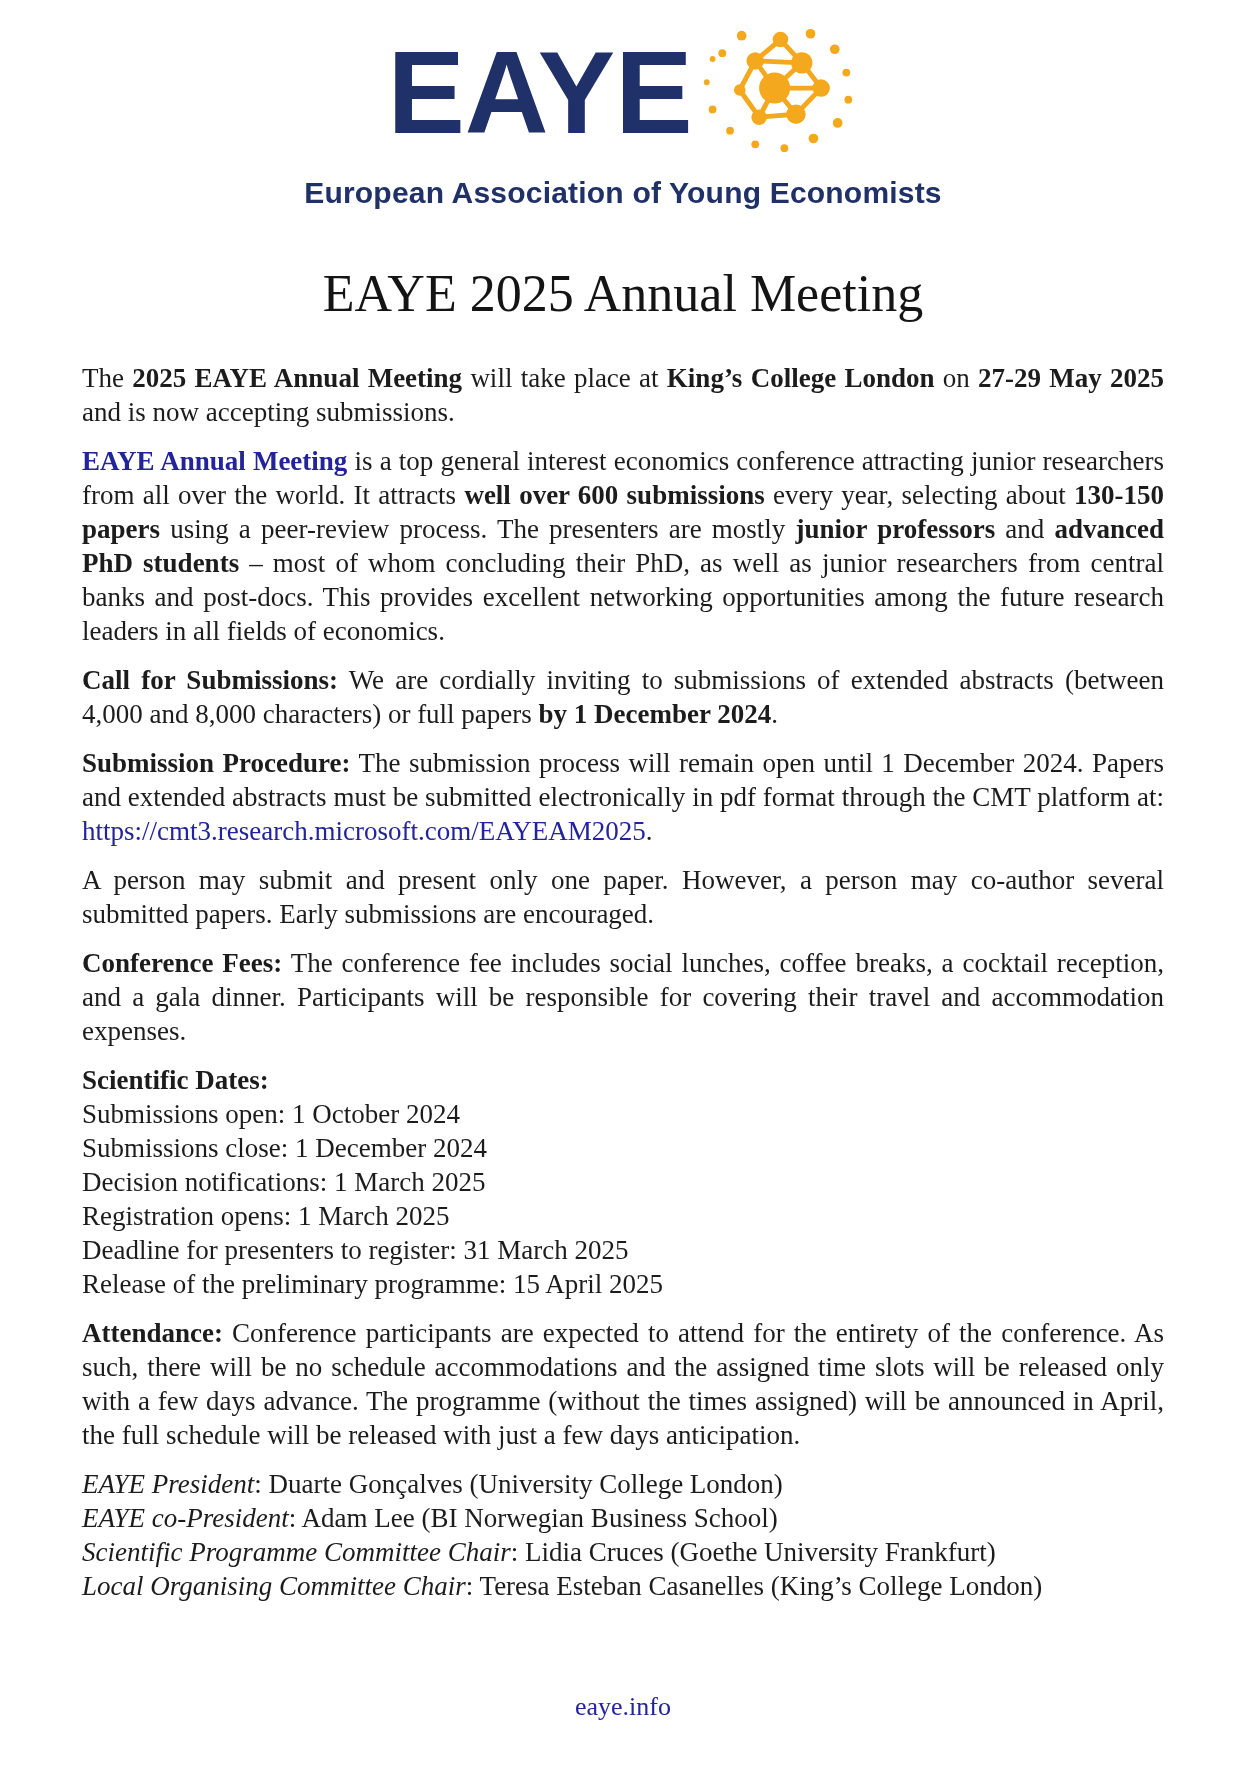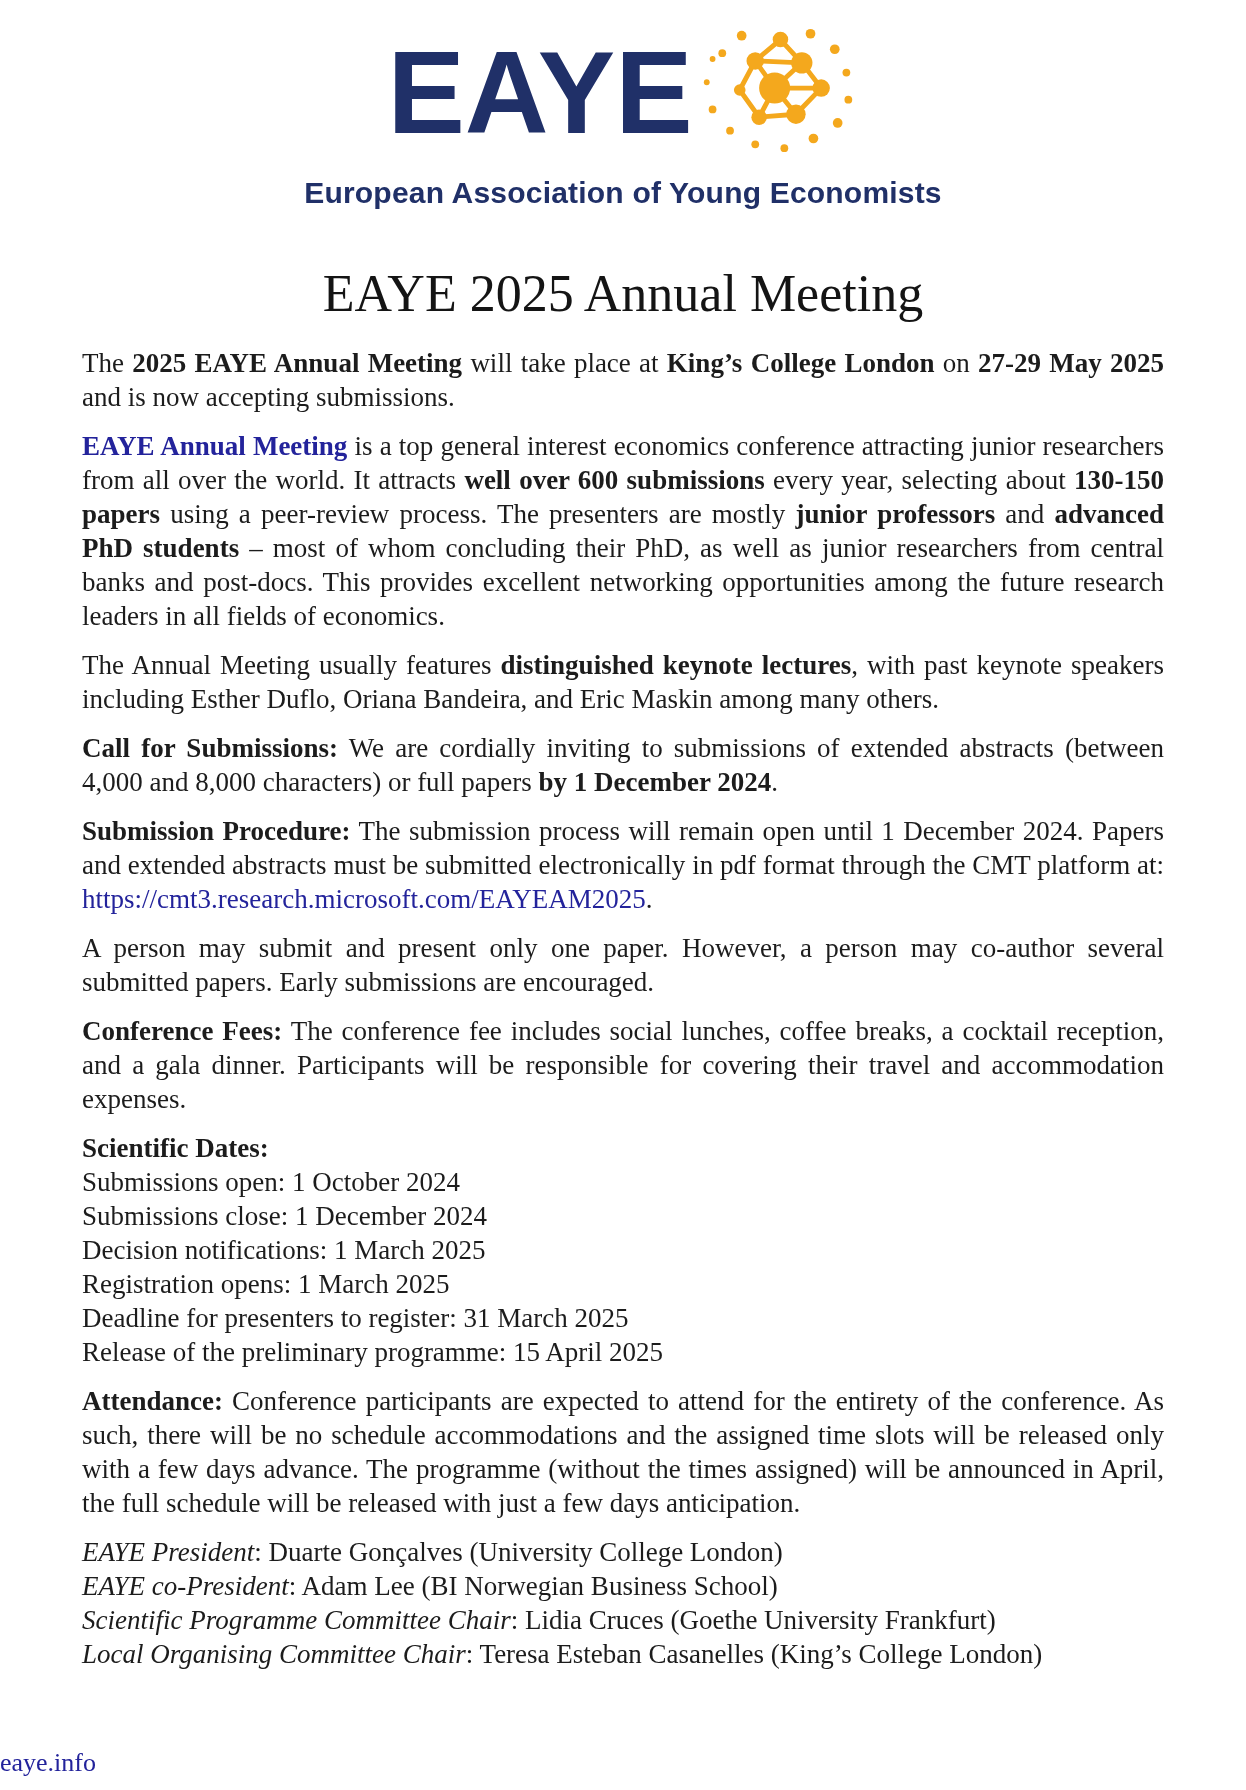--- a/index.html
+++ b/index.html
@@ -28,32 +28,32 @@
   .globe line{stroke:var(--gold);stroke-width:5;stroke-linecap:round;}
   .tagline{
     font-family:"Liberation Sans", sans-serif;font-weight:bold;
     font-size:30px;color:var(--navy);margin-top:24px;letter-spacing:0.2px;
   }
 
   
   .title{margin-top:52px;text-align:center;font-size:52px;line-height:64px;color:#141414;}
 
   
-  .content{margin-top:20px;font-size:27px;line-height:34px;text-align:justify;text-justify:inter-word;}
+  .content{margin-top:35px;font-size:27px;line-height:34px;text-align:justify;text-justify:inter-word;}
   .block{margin:0 0 15px 0;}
   .plain{text-align:left;}
   .seg-r{font-weight:normal;}
   .seg-b{font-weight:bold;}
   .seg-i{font-style:italic;}
   a.seg-link{color:var(--link);text-decoration:none;}
   a.seg-blink{color:var(--link);font-weight:bold;text-decoration:none;}
   .date-line,.committee-line{text-align:left;}
 
   
-  .footer{position:absolute;top:1748px;left:0;width:100%;text-align:left;font-size:26px;}
+  .footer{position:absolute;top:1692px;left:0;width:100%;text-align:center;font-size:26px;}
   .footer a{color:var(--link);text-decoration:none;}
 </style>
 </head>
 <body>
 
 <div class="page">
 
   <div class="header">
     <div class="logo-row">
       <div class="wordmark">EAYE</div>
@@ -98,21 +98,20 @@
     <div class="tagline">European Association of Young Economists</div>
   </div>
 
   <div class="title">
     <div>EAYE 2025 Annual Meeting</div>
   </div>
 
   <div class="content">
     <p class="block"><span class="seg-r">The </span><span class="seg-b">2025 EAYE Annual Meeting</span><span class="seg-r"> will take place at </span><span class="seg-b">King’s College London</span><span class="seg-r"> on </span><span class="seg-b">27-29 May 2025</span><span class="seg-r"> and is now accepting submissions.</span></p>
     <p class="block"><a class="seg-blink" href="#">EAYE Annual Meeting</a><span class="seg-r"> is a top general interest economics conference attracting junior researchers from all over the world. It attracts </span><span class="seg-b">well over 600 submissions</span><span class="seg-r"> every year, selecting about </span><span class="seg-b">130-150 papers</span><span class="seg-r"> using a peer-review process.  The presenters are mostly </span><span class="seg-b">junior professors</span><span class="seg-r"> and </span><span class="seg-b">advanced PhD students</span><span class="seg-r"> – most of whom concluding their PhD, as well as junior researchers from central banks and post-docs. This provides excellent networking opportunities among the future research leaders in all fields of economics.</span></p>
-    <p class="block"><span class="seg-r">The Annual Meeting usually features </span><span class="seg-b">distinguished keynote lectures</span><span class="seg-r">, with past keynote speakers including Esther Duflo, Oriana Bandeira, and Eric Maskin among many others.</span></p>
     <p class="block"><span class="seg-b">Call for Submissions:</span><span class="seg-r"> We are cordially inviting to submissions of extended abstracts (between 4,000 and 8,000 characters) or full papers </span><span class="seg-b">by 1 December 2024</span><span class="seg-r">.</span></p>
     <p class="block"><span class="seg-b">Submission Procedure:</span><span class="seg-r"> The submission process will remain open until 1 December 2024. Papers and extended abstracts must be submitted electronically in pdf format through the CMT platform at: </span><a class="seg-link" href="#">https://cmt3.research.microsoft.com/EAYEAM2025</a><span class="seg-r">.</span></p>
     <p class="block"><span class="seg-r">A person may submit and present only one paper.  However, a person may co-author several submitted papers. Early submissions are encouraged.</span></p>
     <p class="block"><span class="seg-b">Conference Fees:</span><span class="seg-r"> The conference fee includes social lunches, coffee breaks, a cocktail reception,  and a gala dinner.   Participants will be responsible for covering their travel and accommodation expenses.</span></p>
 
     <div class="block plain">
       <div class="date-line seg-b">Scientific Dates:</div>
       <div class="date-line">Submissions open: 1 October 2024</div>
       <div class="date-line">Submissions close: 1 December 2024</div>
       <div class="date-line">Decision notifications: 1 March 2025</div>

